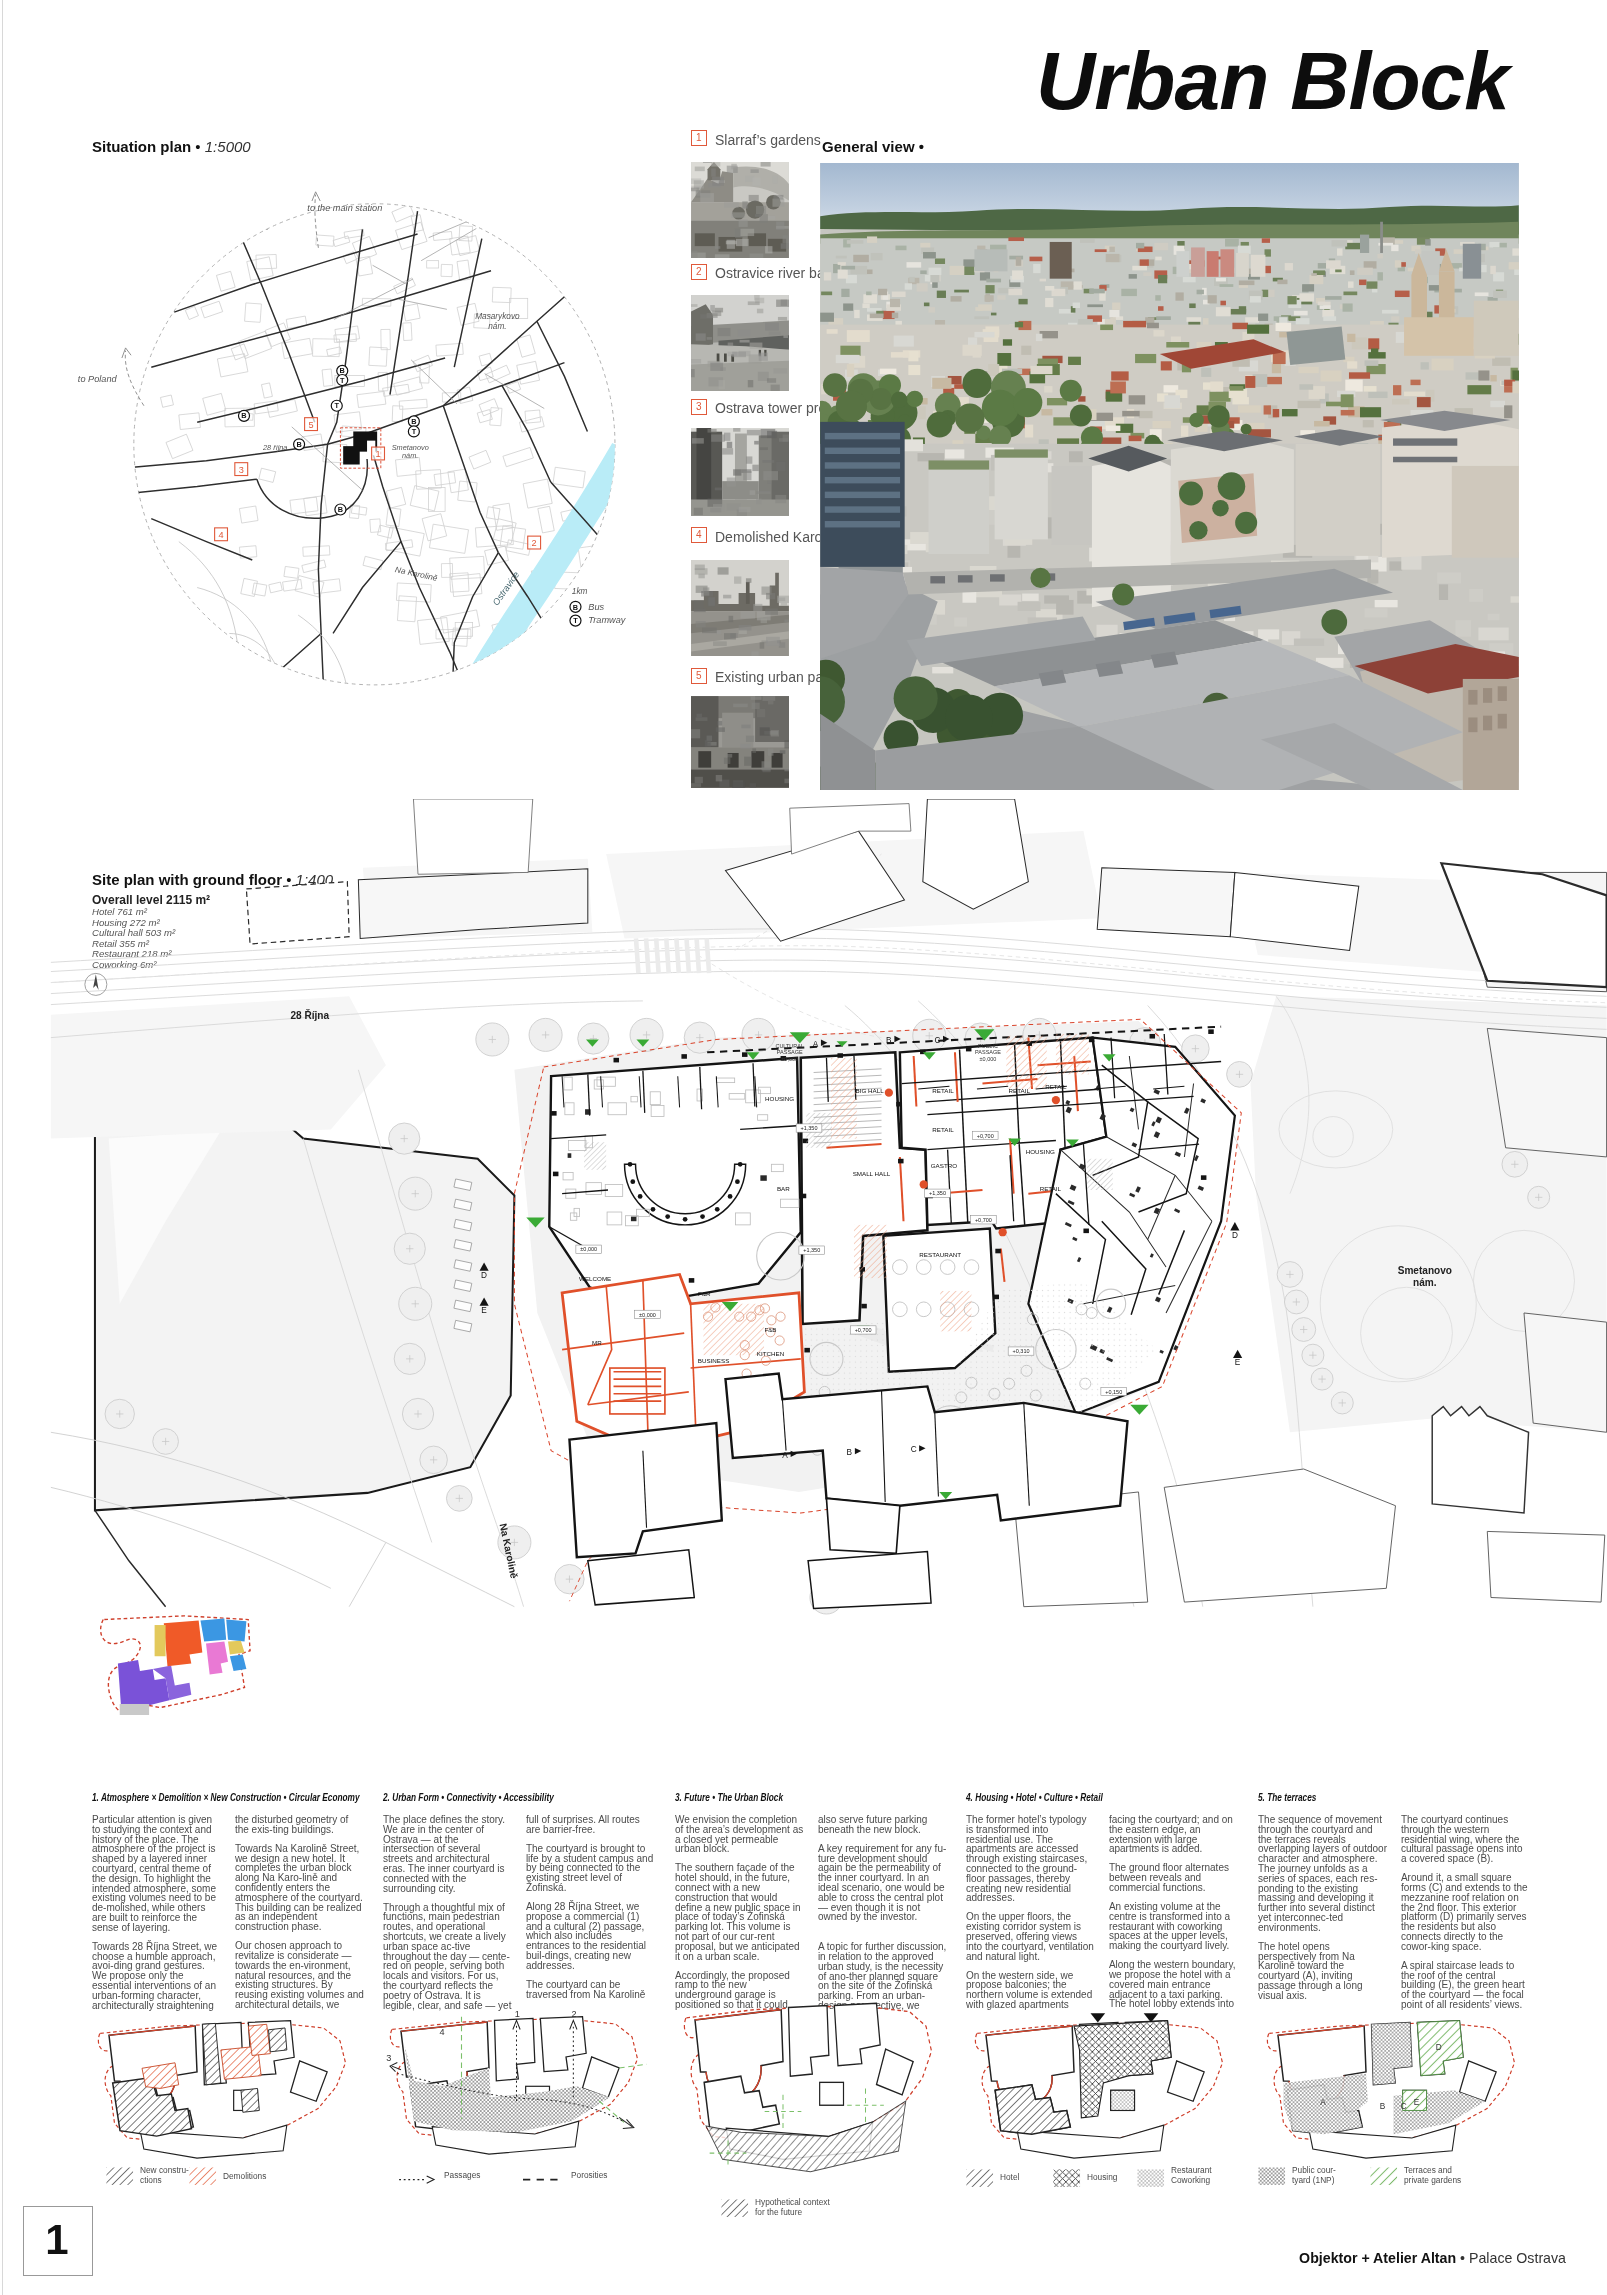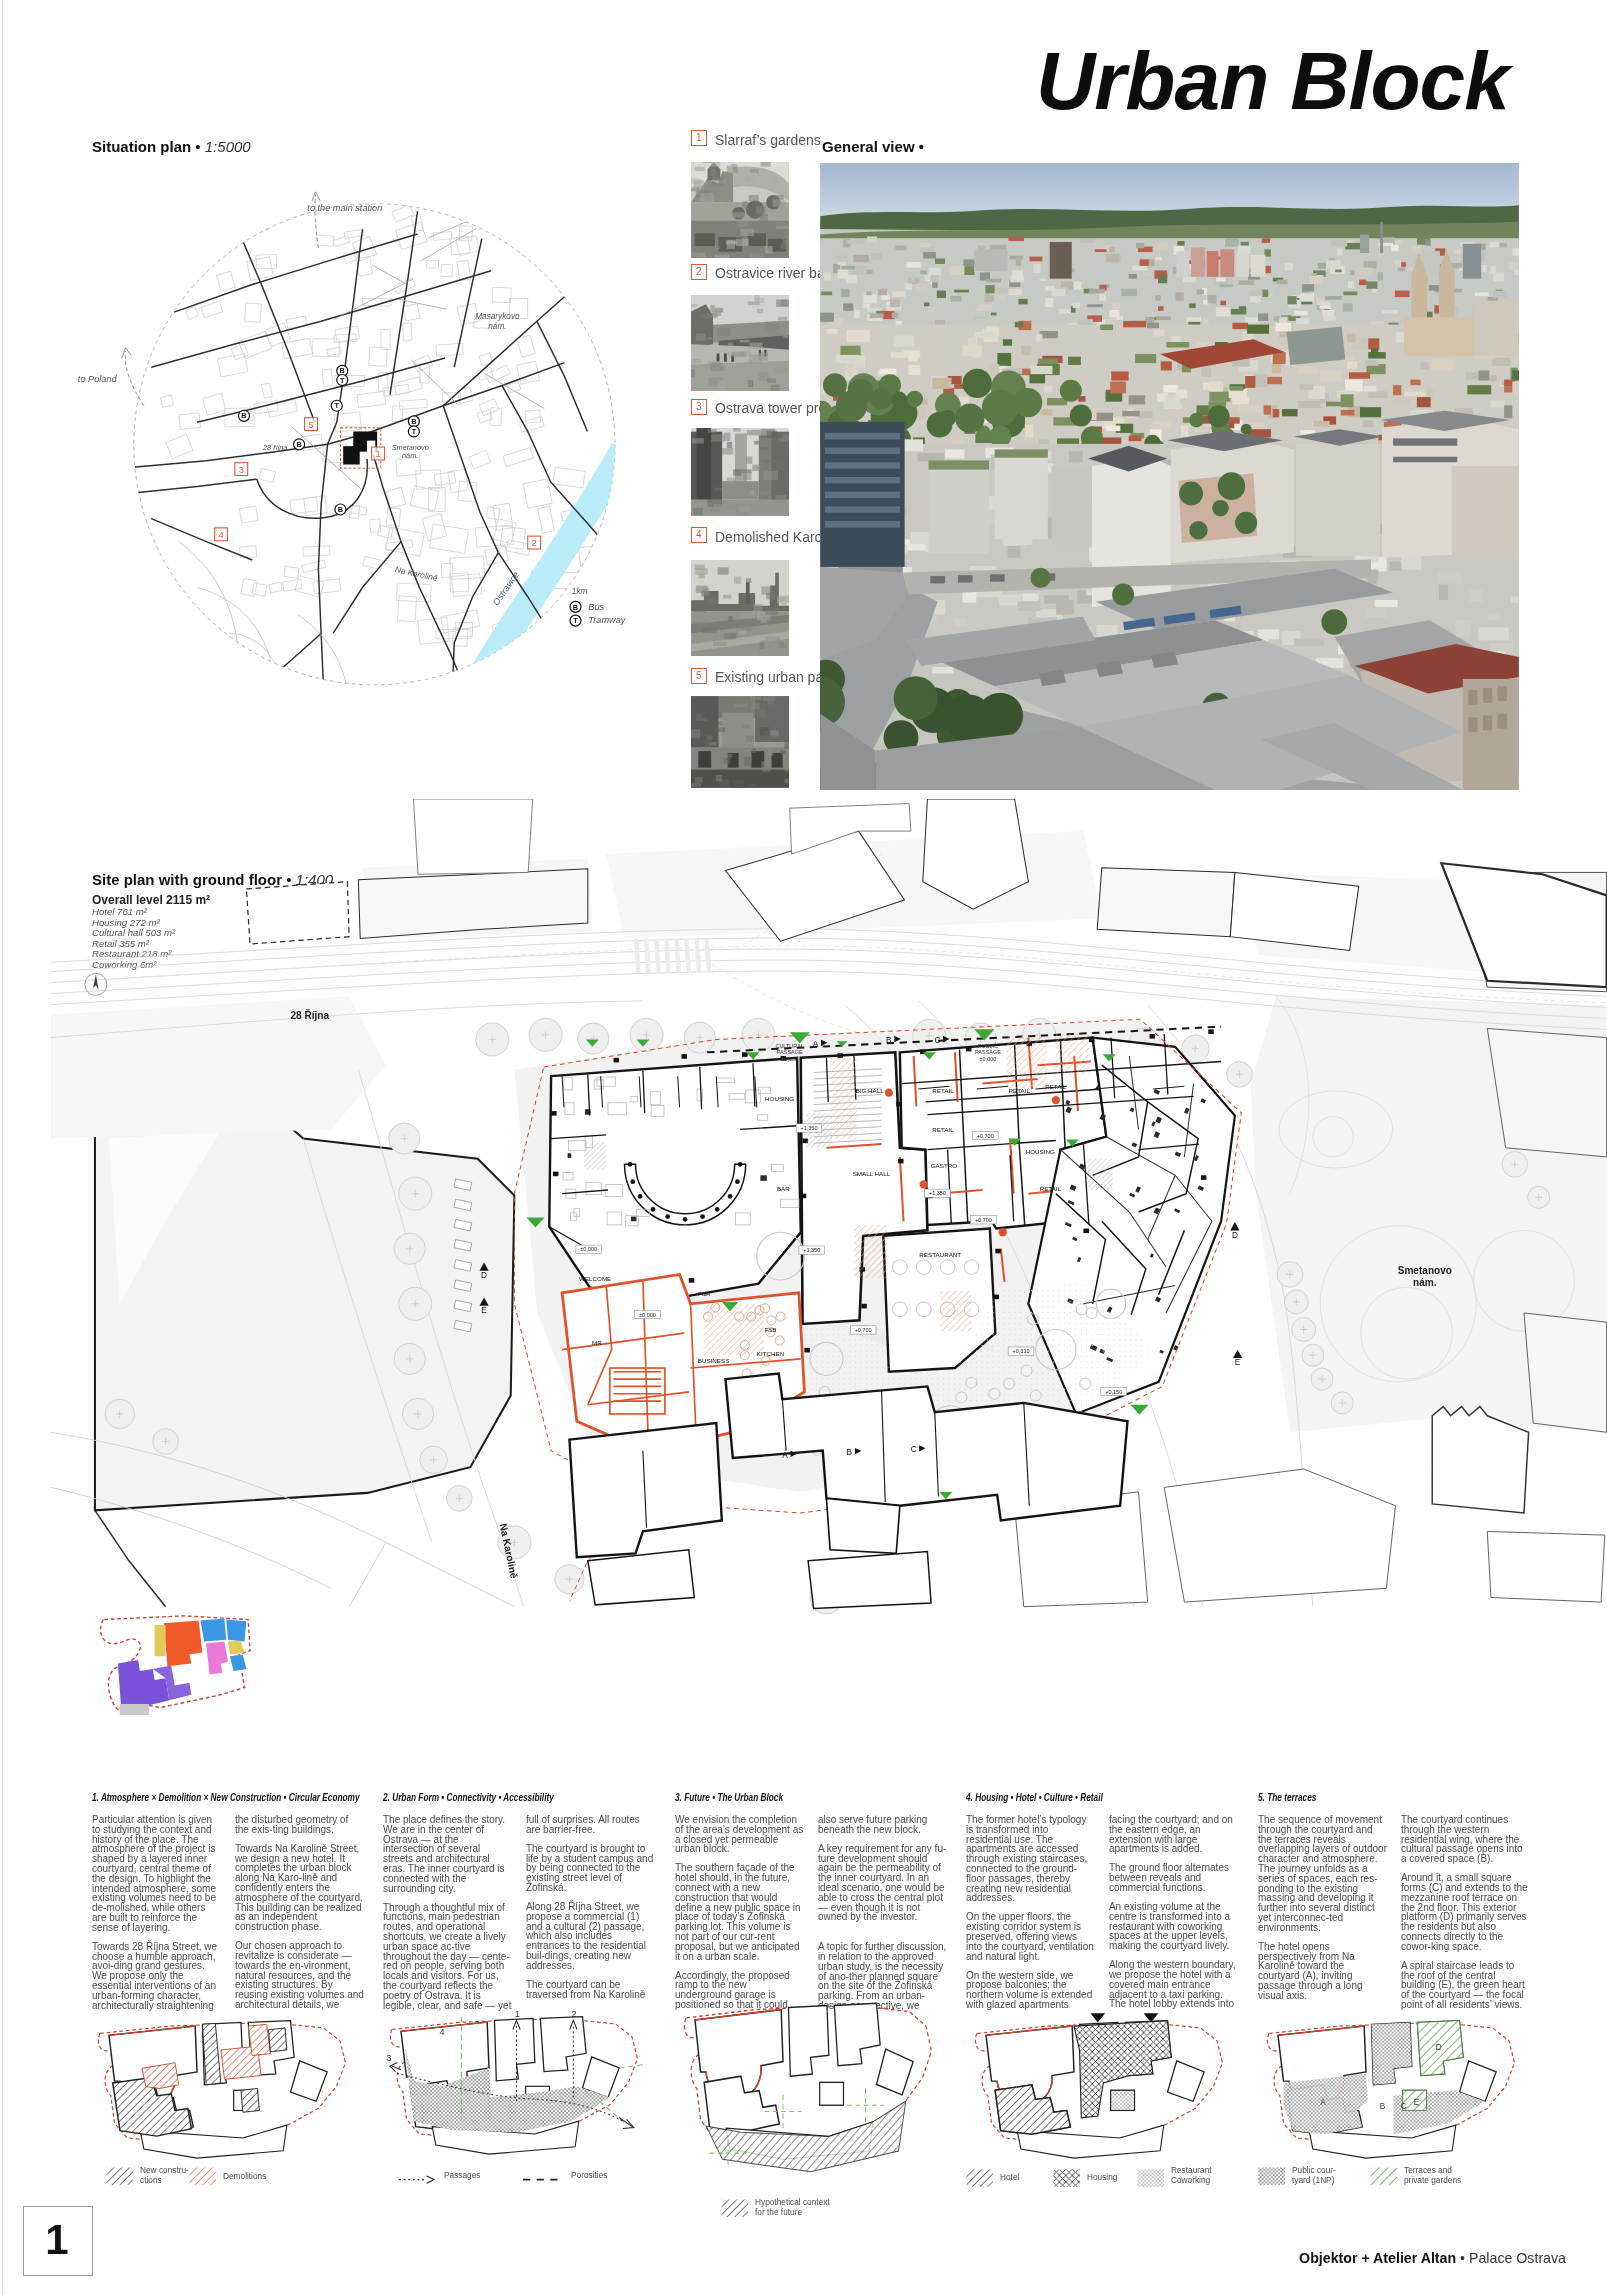--- a/index.html
+++ b/index.html
@@ -2192,21 +2192,21 @@
     <p style="margin:0 0 9.2px 0;">On the western side, we propose balconies; the northern volume is extended with glazed apartments facing the courtyard; and on the eastern edge, an extension with large apartments is added.</p>
     <p style="margin:0 0 9.2px 0;">The ground floor alternates between reveals and commercial functions.</p>
     <p style="margin:0 0 9.2px 0;">An existing volume at the centre is transformed into a restaurant with coworking spaces at the upper levels, making the courtyard lively.</p>
     <p style="margin:0 0 9.2px 0;">Along the western boundary, we propose the hotel with a covered main entrance adjacent to a taxi parking. The hotel lobby extends into the courtyard, contributing to the natural mix of functions. The hotel can be adapted to the needs of a future operator and can be developed as a separate construction phase.</p>
   </div>
 <div class="abs colhead" style="left:1258px;top:1791px;width:285px;">5. The terraces</div>
 <div class="abs body" style="left:1258px;top:1815px;width:272px;height:198px;column-count:2;column-gap:13.8px;column-fill:auto;overflow:hidden;">
     <p style="margin:0 0 9.2px 0;">The sequence of movement through the courtyard and the terraces reveals overlapping layers of outdoor character and atmosphere. The journey unfolds as a series of spaces, each res‐ponding to the existing massing and developing it further into several distinct yet interconnec‐ted environments.</p>
     <p style="margin:0 0 9.2px 0;">The hotel opens perspectively from Na Karolině toward the courtyard (A), inviting passage through a long visual axis.</p>
     <p style="margin:0 0 9.2px 0;">The courtyard continues through the western residential wing, where the cultural passage opens into a covered space (B).</p>
-    <p style="margin:0 0 9.2px 0;">Around it, a small square forms (C) and extends to the mezzanine roof terrace on the 2nd floor. This exterior platform (D) primarily serves the residents but also connects directly to the cowor‐king space.</p>
+    <p style="margin:0 0 9.2px 0;">Around it, a small square forms (C) and extends to the mezzanine roof relation on the 2nd floor. This exterior platform (D) primarily serves the residents but also connects directly to the cowor‐king space.</p>
     <p style="margin:0 0 9.2px 0;">A spiral staircase leads to the roof of the central building (E), the green heart of the courtyard — the focal point of all residents’ views. An elevator allows a return to the 1NP central garden cour‐tyard. This space is a new urban crossroads, where all functions and inhabitants meet and in‐tertwine.</p>
   </div>
 
 <svg class="abs" style="left:0;top:0;" width="9.2" height="9.2" viewBox="0 0 10 10">
     <defs>
 <pattern id="hk" width="6" height="6" patternUnits="userSpaceOnUse" patternTransform="rotate(45)">
         <rect width="6" height="6" fill="#fff"></rect>
         <line x1="0" y1="0" x2="0" y2="6" stroke="#333" stroke-width="1.4"></line>
       </pattern>
 <pattern id="ho" width="6" height="6" patternUnits="userSpaceOnUse" patternTransform="rotate(45)">

